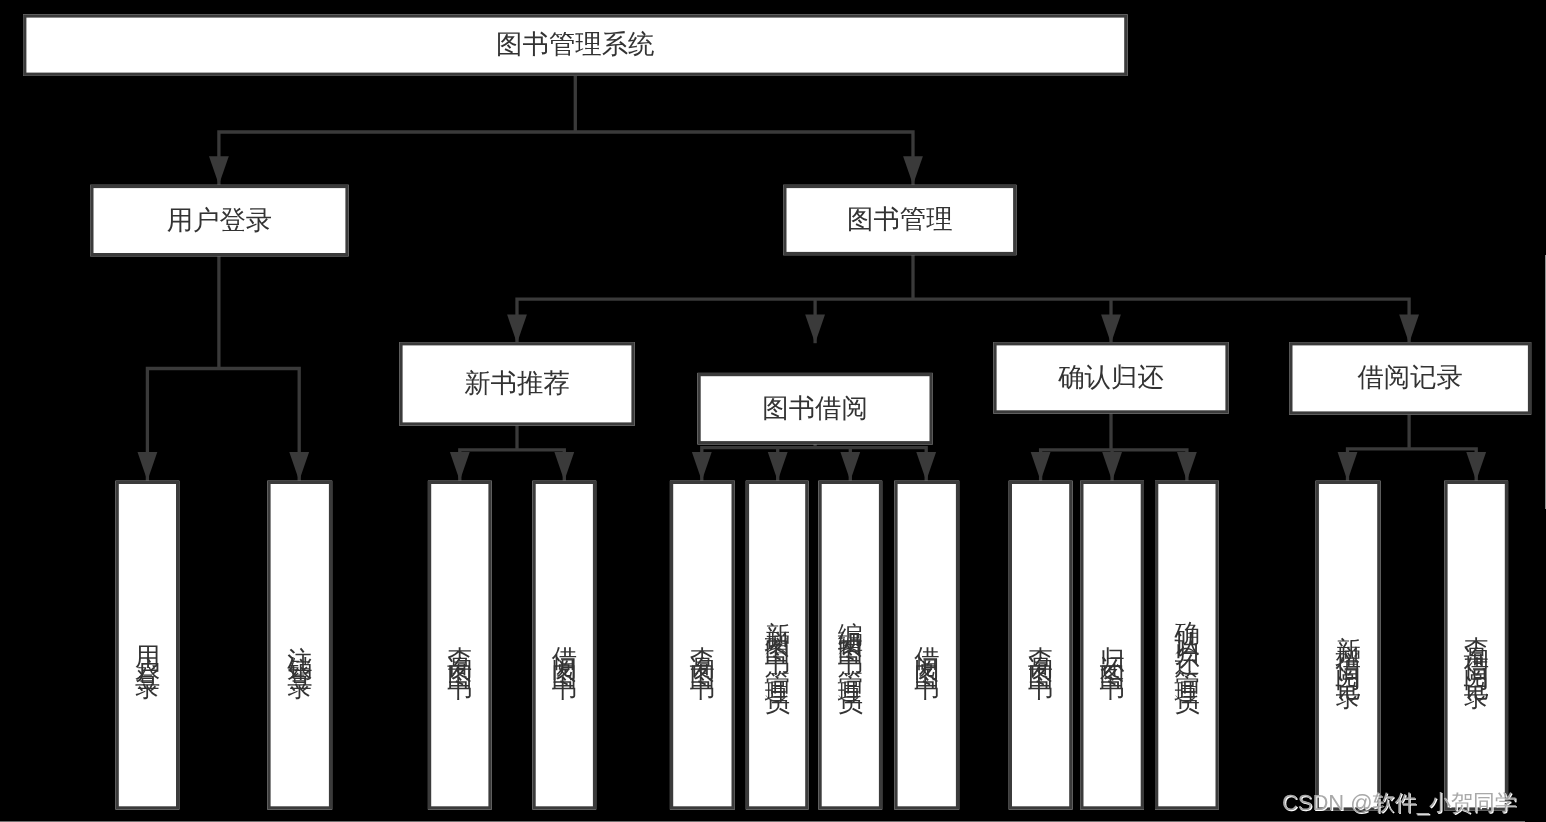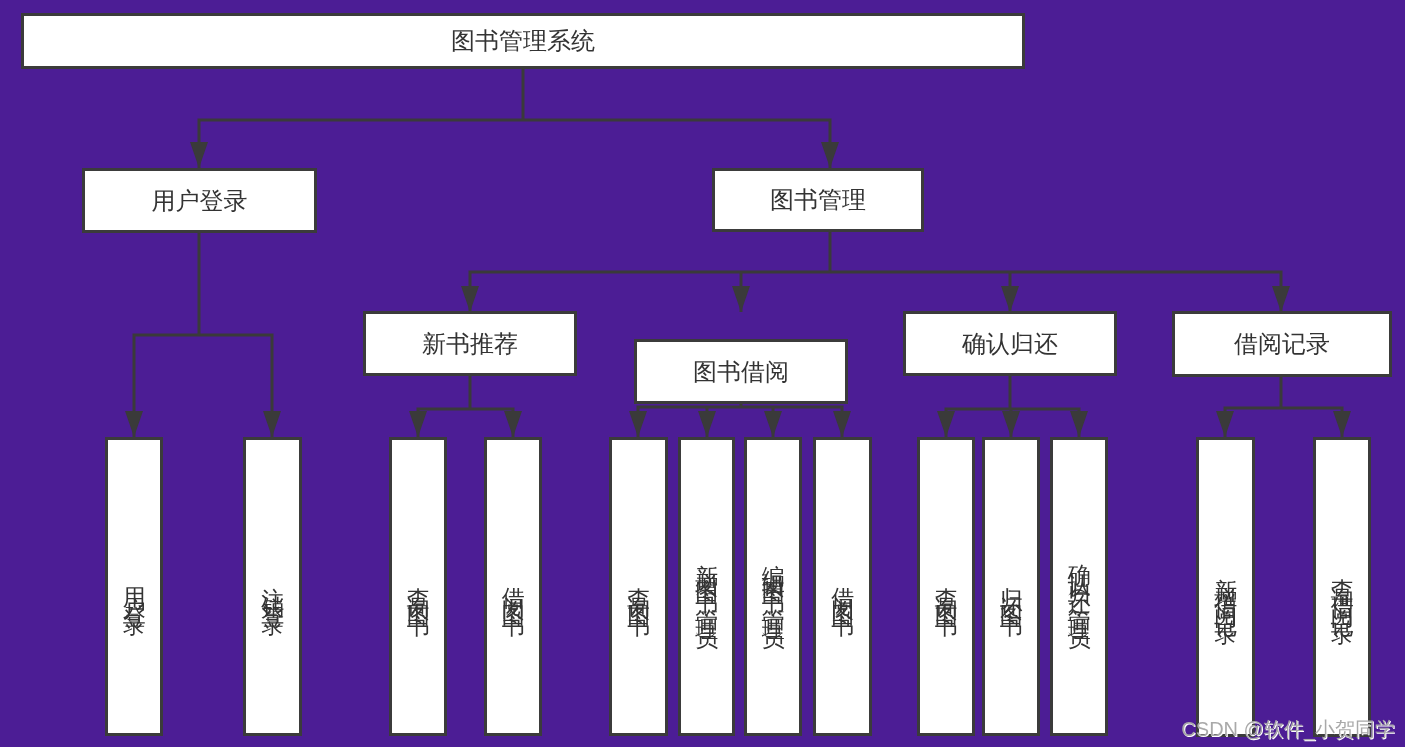--- a/index.html
+++ b/index.html
@@ -1,19 +1,19 @@
 <!DOCTYPE html>
 <html><head>
 <meta charset="utf-8">
 <style>
   html,body{margin:0;padding:0;background:#ffffff;}
   #canvas{
     position:relative;
     width:1405px;height:747px;
-    background:#4c1d95;
+    background:#000000;
     font-family:"Liberation Sans","DejaVu Sans",sans-serif;
     overflow:hidden;
   }
   #connectors{position:absolute;left:0;top:0;}
   .node{
     position:absolute;
     box-sizing:border-box;
     border:3px solid #3b3b3b;
     background:#ffffff;
     display:flex;
@@ -29,21 +29,21 @@
   .vlabel{
     writing-mode:vertical-rl;
     text-orientation:upright;
     font-size:23px;
     letter-spacing:9px;
     color:#333333;
     line-height:1.1;
   }
   #watermark{
     position:absolute;
-    right:10px;
+    right:26px;
     bottom:4px;
     font-size:20px;
     color:#a9a9a9;
     text-shadow:1px 1px 0 #ffffff;
     white-space:nowrap;
     margin-left:44px;
   }
 </style>
 </head>
 <body>
@@ -99,21 +99,21 @@
     <span class="hlabel">图书管理系统</span>
   </div>
 
   <div class="node" style="left:82px;top:168px;width:235px;height:65px;">
     <span class="hlabel">用户登录</span>
   </div>
   <div class="node" style="left:712px;top:168px;width:212px;height:64px;">
     <span class="hlabel">图书管理</span>
   </div>
 
-  <div class="node" style="left:363px;top:311px;width:214px;height:65px;">
+  <div class="node" style="left:363px;top:311px;width:214px;height:76px;">
     <span class="hlabel">新书推荐</span>
   </div>
   <div class="node" style="left:634px;top:311px;width:214px;height:65px;margin-top:28px;">
     <span class="hlabel">图书借阅</span>
   </div>
   <div class="node" style="left:903px;top:311px;width:214px;height:65px;">
     <span class="hlabel">确认归还</span>
   </div>
   <div class="node" style="left:1172px;top:311px;width:220px;height:66px;">
     <span class="hlabel">借阅记录</span>

